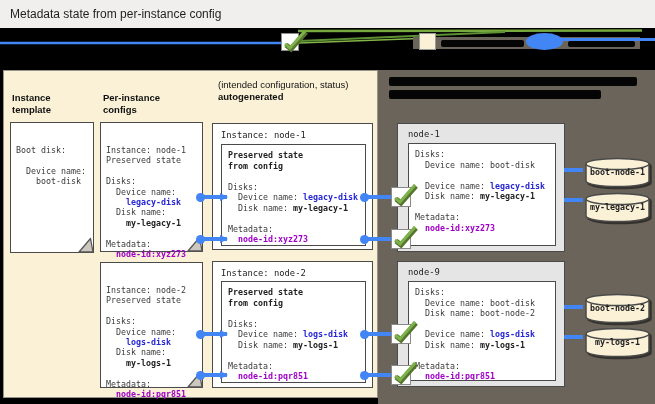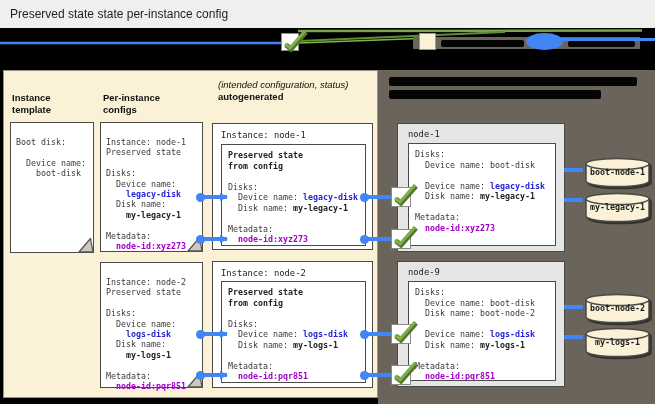--- a/index.html
+++ b/index.html
@@ -14,36 +14,36 @@
   .blackbar{position:absolute;background:#050505;border-radius:2px;}
   .lgbox{position:absolute;box-sizing:border-box;}
   .lg-check{left:281px;top:33px;width:18px;height:18px;background:#fff;border:1.5px solid #8a8a8a;}
   .lg-swatch{left:419px;top:33px;width:17px;height:17px;background:#FAF1D6;border:1px solid #9a9a9a;}
   .lg-oval{left:526px;top:33px;width:37px;height:17px;background:#4285F4;border-radius:50%;}
   
   .cream-panel{position:absolute;left:3px;top:70px;width:375px;height:328px;background:#FAF1D6;
                border:1px solid #97928a;box-sizing:border-box;}
   .gray-panel{position:absolute;left:378px;top:70px;width:277px;height:334px;background:#6A645B;}
   .colhead{position:absolute;font-size:9.5px;line-height:11.5px;font-weight:bold;color:#111;}
-  .colhead .sub{font-weight:normal;font-style:italic;}
+  .colhead .sub{font-weight:normal;}
   
   .box{position:absolute;background:#fff;border:1px solid #4a4a4a;box-sizing:border-box;}
   .creambox{background:#e5e5e5;}
   .innerbox{position:absolute;background:#fff;border:1px solid #4a4a4a;box-sizing:border-box;}
   .mono{font-family:"DejaVu Sans Mono",monospace;font-size:8.3px;line-height:10.4px;color:#3a3a3a;}
   .mono2{font-family:"DejaVu Sans Mono",monospace;font-size:8.3px;line-height:10.5px;color:#3a3a3a;}
   .boxtitle{position:absolute;font-family:"DejaVu Sans Mono",monospace;font-size:8.8px;color:#222;white-space:nowrap;}
   .ln{white-space:nowrap;}
   .i1{padding-left:10px;} .i2{padding-left:20px;}
   .gap{height:10.4px;} .gap2{height:10.5px;}
   .bold{font-weight:bold;color:#222;}
   .blue{color:#2525D6;font-weight:bold;}
   .purple{color:#A000C8;font-weight:bold;}
   .v{margin-left:5px;}
-  .content{position:absolute;left:0;top:8px;right:0;padding:6px 15px 0 5px;}
+  .content{position:absolute;left:0;top:16px;right:0;padding:6px 15px 0 5px;}
   .content2{position:absolute;left:0;top:0;right:0;padding:5px 0 0 6px;}
   
   .hline{position:absolute;height:3.5px;background:#4285F4;}
   .dot{position:absolute;width:9px;height:9px;border-radius:50%;background:#4285F4;}
   .arr{position:absolute;width:0;height:0;border-top:4.5px solid transparent;
        border-bottom:4.5px solid transparent;border-left:8px solid #4285F4;}
   
   .chk{position:absolute;width:20px;height:20px;background:#fff;border:1.5px solid #8a8a8a;box-sizing:border-box;}
   .chksvg{position:absolute;left:-1px;top:-7px;width:28px;height:28px;overflow:visible;}
   
@@ -53,21 +53,21 @@
             font-family:"DejaVu Sans Mono",monospace;font-size:8.3px;font-weight:bold;color:#222;}
   
   .fold{position:absolute;right:-1px;bottom:-1px;width:16px;height:16px;}
 </style>
 </head>
 <body>
 
 <div class="canvas">
 
   <div class="titlebar">
-    <div class="title">Preserved state state per-instance config</div>
+    <div class="title">Metadata state from per-instance config</div>
   </div>
 
   <div class="legendband"></div>
   <svg class="legend-strokes" viewBox="0 0 655 42">
     <line x1="0" y1="15" x2="282" y2="15" stroke="#4285F4" stroke-width="2.5"></line>
     <line x1="298" y1="3" x2="642" y2="2.5" stroke="#76A93E" stroke-width="2.5"></line>
     <line x1="299" y1="13" x2="505" y2="4" stroke="#5D8F33" stroke-width="2.2"></line>
     <line x1="299" y1="15" x2="432" y2="10" stroke="#82B548" stroke-width="1.5"></line>
   </svg>
   <div class="graystrip"></div>

